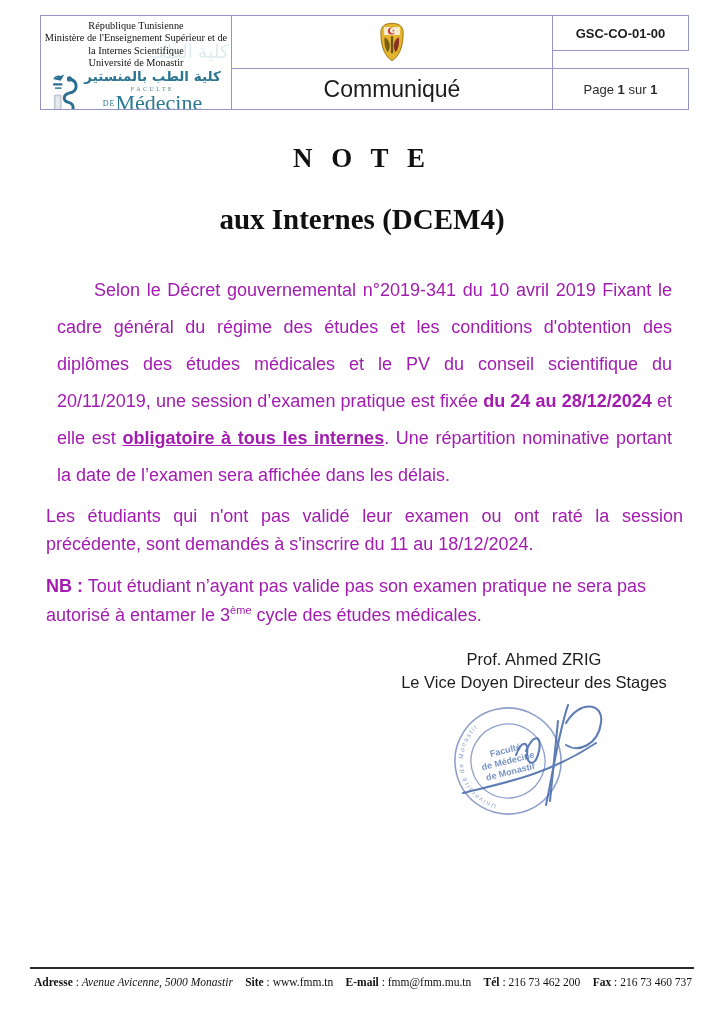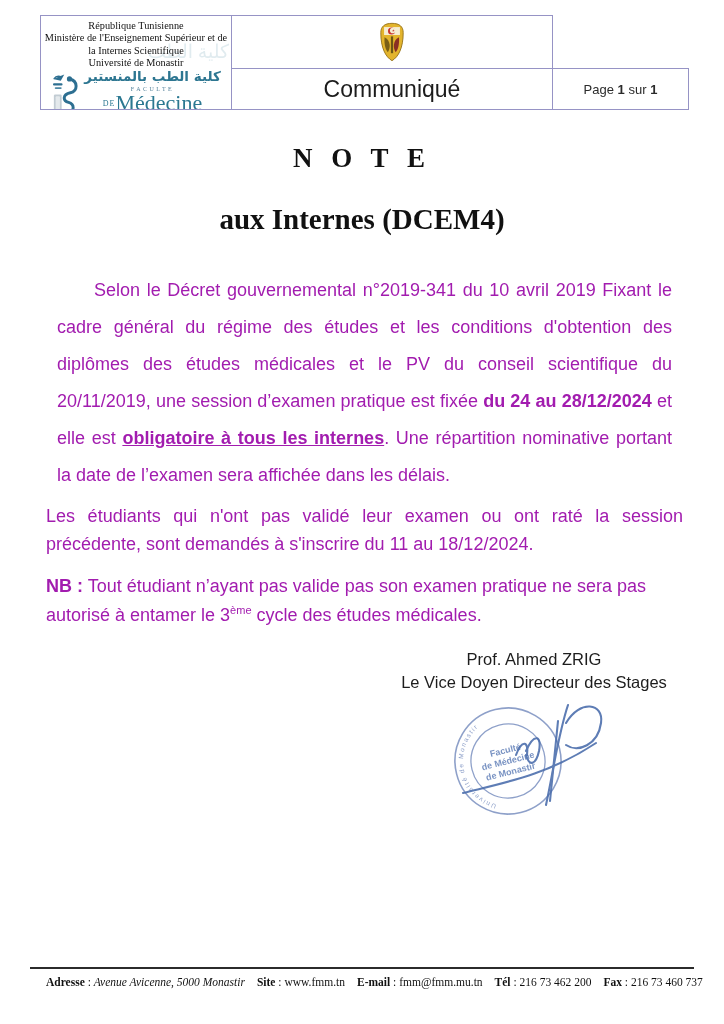--- a/index.html
+++ b/index.html
@@ -57,21 +57,21 @@
     position:absolute;left:378px;top:648px;width:312px;text-align:center;
     font-size:16.5px;line-height:23px;color:#1d1d1d;
   }
   .stamp{position:absolute;left:408px;top:693px;}
   
   .footer-rule{position:absolute;left:30px;top:967px;width:664px;border-top:2px solid #2b2b2b;}
   .footer{
     position:absolute;left:34px;top:976px;width:658px;display:flex;justify-content:space-between;
     font-family:"Liberation Serif",serif;font-size:11.5px;color:#111;white-space:nowrap;
   }
-  .fitem b{font-weight:bold;margin-left:12px;}
+  .fitem b{font-weight:bold;}
   .fital{font-style:italic;}
 </style>
 </head>
 <body>
 
 <div class="page">
 
   <div class="hcell cell-logo">
     <div class="watermark">كلية الطب</div>
     <div class="gov-lines">
@@ -112,20 +112,23 @@
       <path d="M7,17 c3,1.5 5,4 5.5,8 c0.3,3 -0.5,6 -2,8 c-2.5,-3 -4,-8 -3.5,-16 Z" fill="#7a5f17"></path>
       <path d="M22.5,17 c-3,1.5 -5,4 -5.5,8 c-0.3,3 0.5,6 2,8 c2.5,-3 4,-8 3.5,-16 Z" fill="#8a2f23"></path>
       <rect x="13.8" y="16" width="2.4" height="18" fill="#6b5514"></rect>
     </svg>
   </div>
 
   <div class="hcell cell-doctype">
     <span>Communiqué</span>
   </div>
 
+  <div class="hcell cell-code">
+    <span>GSC-CO-01-00</span>
+  </div>
 
   <div class="hcell cell-date">
     <span>23/10/2023</span>
   </div>
 
   <div class="hcell cell-page">
     <span>Page</span>&nbsp;<b>1</b>&nbsp;<span>sur</span>&nbsp;<b>1</b>
   </div>
 
   <div class="doc-title">N O T E</div>

